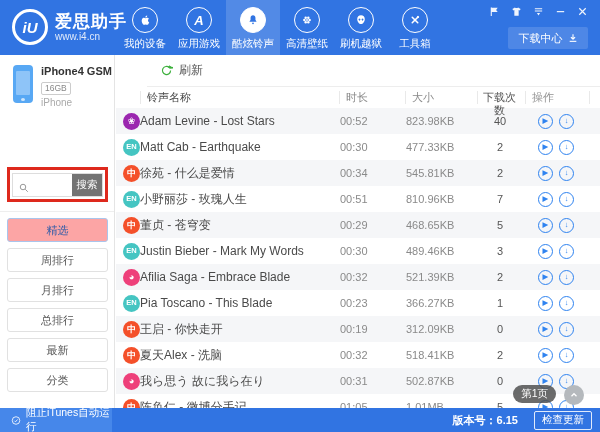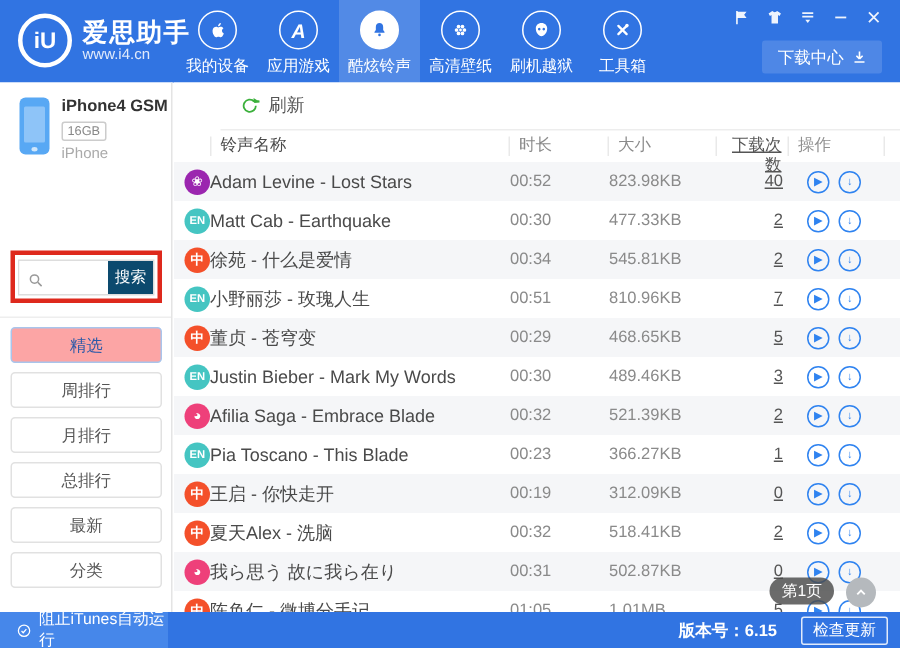--- a/index.html
+++ b/index.html
@@ -4,21 +4,21 @@
 <style>
   * { margin:0; padding:0; box-sizing:border-box; }
   html,body { width:600px; height:432px; }
   body { font-family:"Liberation Sans","DejaVu Sans",sans-serif; position:relative; overflow:hidden; background:#fff; }
   .app { position:absolute; inset:0; width:600px; height:432px; overflow:hidden; }
 
   
   .topbar { position:absolute; left:0; top:0; width:600px; height:55px; background:#3174e2; }
   .logo-wrap { position:absolute; left:12px; top:9px; display:flex; align-items:center; gap:7px; }
   .logo-circle { width:36px; height:36px; border:3px solid #fff; border-radius:50%; color:#fff;
-    display:flex; align-items:center; justify-content:center; font-weight:bold; font-size:15px; }
+    display:flex; align-items:center; justify-content:center; font-weight:bold; font-size:15px; font-style:italic; }
   .logo-name { color:#fff; font-size:17px; font-weight:bold; letter-spacing:1px; line-height:19px; }
   .logo-sub { color:rgba(255,255,255,.85); font-size:10px; line-height:12px; }
 
   .nav { position:absolute; left:118px; top:0; height:55px; display:flex; }
   .nav-item { width:54px; height:55px; display:flex; flex-direction:column; align-items:center; padding-top:7px; cursor:pointer; }
   .nav-item.active { background:rgba(255,255,255,.16); }
   .nav-ic { width:26px; height:26px; border:1.5px solid #fff; border-radius:50%; display:flex; align-items:center; justify-content:center; color:#fff; }
   .nav-item.active .nav-ic { background:#fff; color:#3174e2; }
   .nav-ic svg { width:14px; height:14px; display:block; }
   .nav-ic .letterA { font-size:13px; font-weight:bold; font-style:italic; line-height:1; }
@@ -39,21 +39,21 @@
   .phone-ic::after { content:""; position:absolute; left:8px; bottom:2.5px; width:4px; height:3px; background:#cfe6fb; border-radius:50%; }
   .dev-name { font-size:11px; font-weight:bold; color:#333; }
   .dev-cap { display:inline-block; margin-top:2px; font-size:8.5px; color:#888; border:1px solid #ccc; border-radius:2px; padding:0 3px; line-height:11px; }
   .dev-model { margin-top:2px; font-size:10px; color:#aaa; }
 
   .search-zone { position:absolute; left:7px; top:112px; width:101px; height:35px; border:3px solid #de291d; display:flex; align-items:center; padding:0 2px; background:#fff; }
   .search-box { display:flex; width:100%; height:24px; border:1px solid #ddd; }
   .search-input { flex:1; border:none; outline:none; min-width:0; font-size:11px; padding-left:18px; background:#fff; }
   .search-mag { position:absolute; left:8px; top:10px; color:#999; }
   .search-mag svg { width:12px; height:12px; }
-  .search-btn { width:30px; height:100%; background:#0c4a6e; color:#fff; font-size:10.5px; border:none;
+  .search-btn { width:30px; height:100%; background:#737373; color:#fff; font-size:10.5px; border:none;
     display:flex; align-items:center; justify-content:center; cursor:pointer; }
   .search-sep { position:absolute; left:0; top:156px; width:114px; height:1px; background:#eee; }
 
   .side-menu { position:absolute; left:7px; top:163px; width:101px; display:flex; flex-direction:column; gap:6px; }
   .side-btn { height:24px; border:1px solid #e1e1e1; border-radius:3px; background:#fff; color:#555;
     font-size:11px; display:flex; align-items:center; justify-content:center; cursor:pointer; }
   .side-btn.active { background:#fca5a5; border-color:#a9c5ec; color:#2c5aa8; }
 
   
   .main { position:absolute; left:116px; top:55px; right:0; bottom:24px; background:#fff; overflow:hidden; }
@@ -62,21 +62,21 @@
   .refresh-label { font-size:12px; color:#555; cursor:pointer; }
 
   .thead { height:21px; display:flex; align-items:center; font-size:11px; color:#909090; }
   .thead > div { height:13px; line-height:13px; }
   .trow { height:26px; display:flex; align-items:center; font-size:12px; }
   .tbody .trow:nth-child(odd) { background:#f5f6f8; }
   .c-icon { width:24px; padding-left:0; display:flex; justify-content:center; }
   .c-name { flex:1; color:#4a4a4a; white-space:nowrap; overflow:hidden; }
   .c-dur { width:66px; color:#8a8a8a; font-size:11px; }
   .c-size { width:72px; color:#8a8a8a; font-size:11px; }
-  .c-count { width:48px; text-align:right; color:#555; font-size:11px; padding-right:4px;text-decoration:underline; }
+  .c-count { width:48px; text-align:center; color:#555; font-size:11px; padding-right:4px; }
   .c-ops { width:64px; padding-left:12px; display:flex; gap:6px; align-items:center; }
   .pad-l { padding-left:7px; }
   .pad-r { width:10px; }
   .thead .c-name, .thead .c-dur, .thead .c-size, .thead .c-ops { border-left:1px solid #e9e9e9; padding-left:6px; }
   .thead .c-count { border-left:1px solid #e9e9e9; }
   .thead .c-end { border-left:1px solid #e9e9e9; height:13px; }
 
   .cat { width:17px; height:17px; border-radius:50%; color:#fff; font-size:9px; font-weight:bold;
     display:flex; align-items:center; justify-content:center; line-height:1; }
   .cat.sm { font-size:7.5px; }

